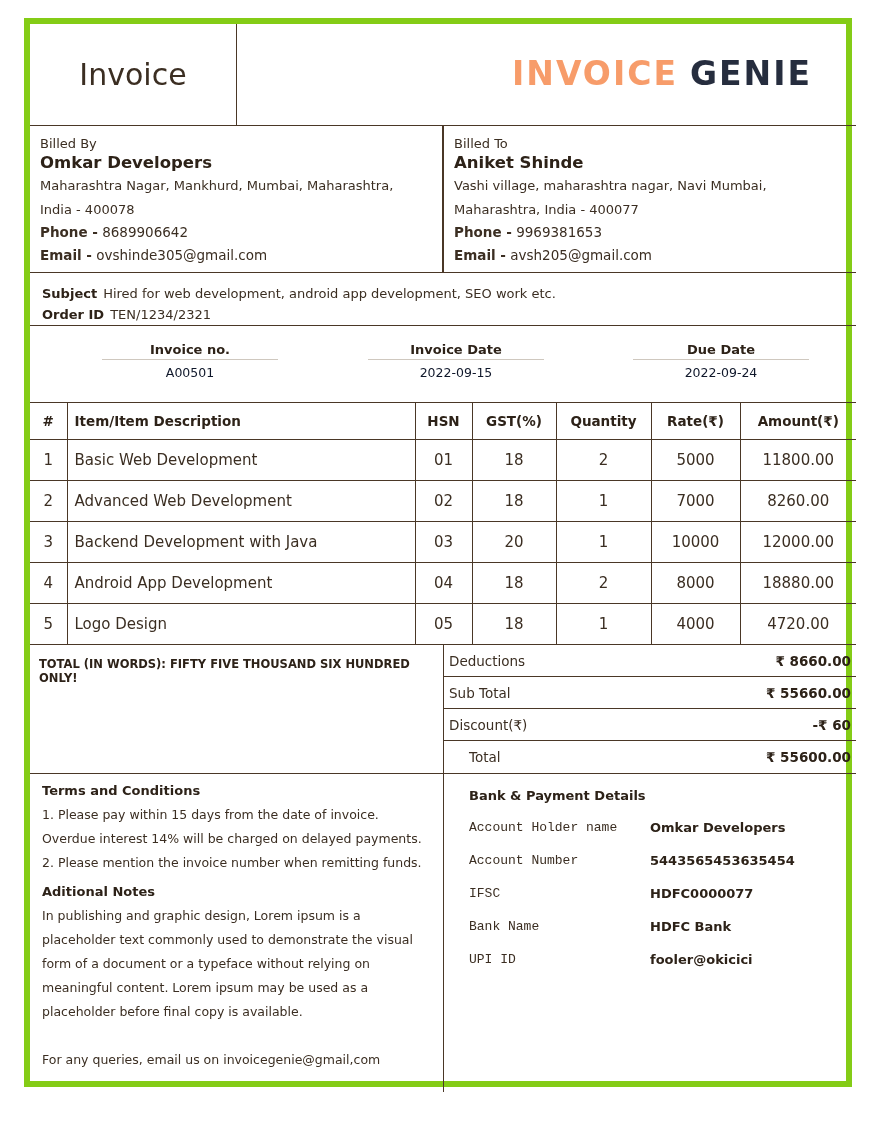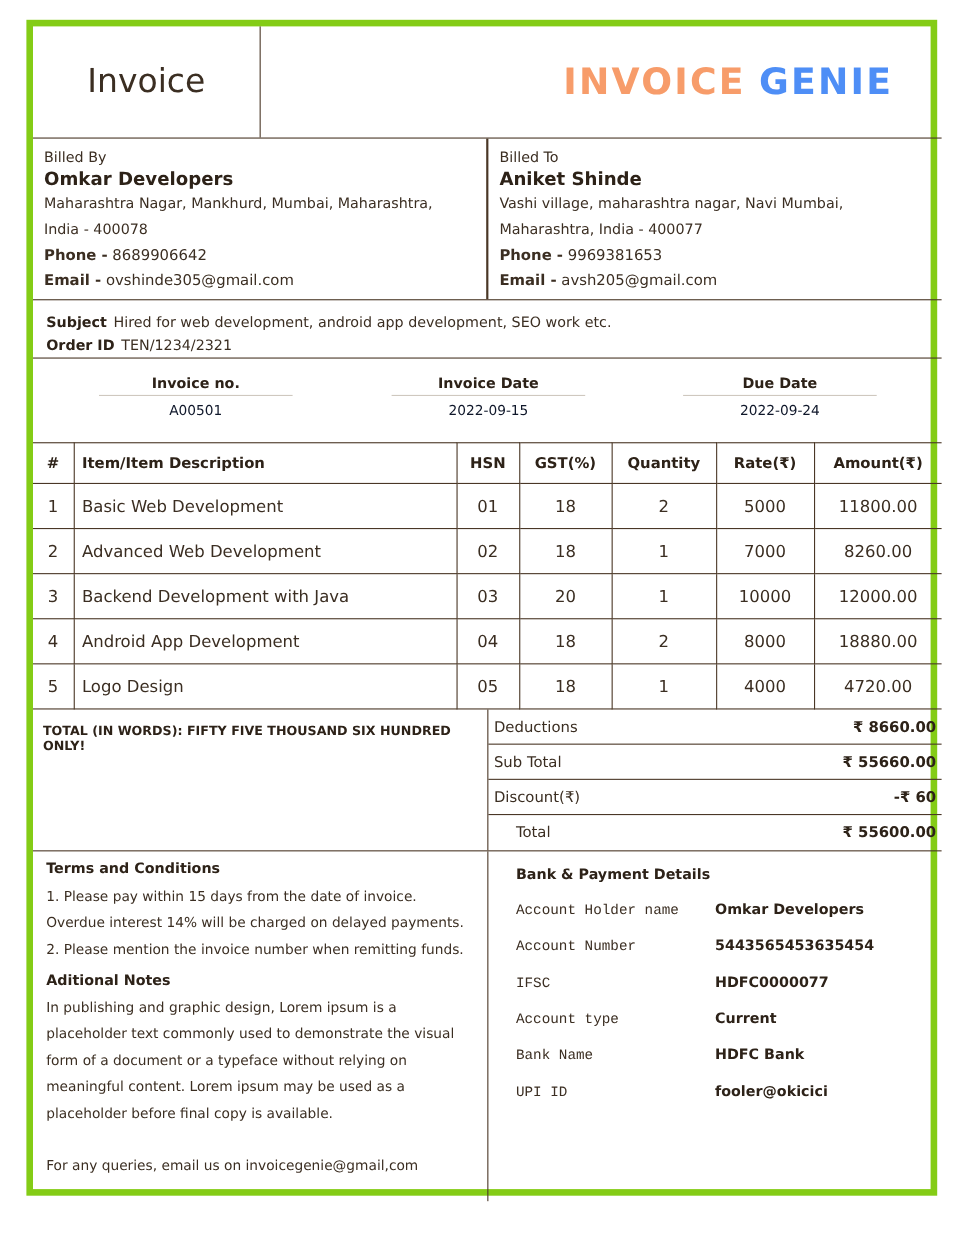--- a/index.html
+++ b/index.html
@@ -7,40 +7,40 @@
   body { font-family: "DejaVu Sans", "Liberation Sans", sans-serif; color: #3b2e22; position: relative; }
   .page { position: absolute; left: 24px; top: 18px; width: 828px; height: 1069px; border: 6px solid #84cc16; }
   .b { border-color: #4a3726; border-style: solid; border-width: 0; }
   .abs { position: absolute; }
 
   
   .hdr-title { left: 0; top: 0; width: 207px; height: 101px; border-right-width: 1px; display: flex; align-items: center; justify-content: center; font-size: 30px; color: #3b2e22; font-family: "DejaVu Sans", sans-serif; font-weight: normal; }
   .hdr-logo { left: 207px; top: 0; width: 620px; height: 101px; }
   .logo { position: absolute; left: 275px; top: 30px; font-size: 33px; font-weight: bold; letter-spacing: 2px; font-family: "DejaVu Sans", sans-serif; }
   .logo .l1 { color: #f7925a; opacity: .9; }
-  .logo .l2 { color: #3b82f6; opacity: .9; margin-left: 12px; }
+  .logo .l2 { color: #0f172a; opacity: .9; margin-left: 12px; }
   .hr1 { left: 0; top: 101px; width: 826px; height: 0; border-top-width: 1px; }
 
   
   .billed { top: 102px; height: 146px; padding: 10px 10px 0 10px; font-size: 13.5px; line-height: 23px; }
   .billed-by { left: 0; width: 414px; border-right-width: 2px; }
   .billed-to { left: 414px; width: 412px; padding-left: 10px; }
   .billed .lab { font-size: 13px; line-height: 16px; color: #3b2e22; }
   .billed .nm { font-size: 16.5px; font-weight: bold; line-height: 22px; color: #2d2218; }
   .billed .addr { font-size: 13px; line-height: 23.5px; color: #3b2e22; }
   .billed .kv b { font-weight: bold; }
   .hr2 { left: 0; top: 248px; width: 826px; border-top-width: 1px; }
 
   
   .subject { left: 0; top: 249px; width: 826px; height: 52px; padding: 10px 12px; font-size: 13px; line-height: 21px; }
   .subject b { font-weight: bold; color: #2d2218; margin-right: 6px; }
   .hr3 { left: 0; top: 301px; width: 826px; border-top-width: 1px; }
 
   
-  .meta { left: 0; top: 302px; width: 826px; height: 76px; }
+  .meta { left: 12px; top: 302px; width: 826px; height: 76px; }
   .meta-col { position: absolute; top: 16px; width: 176px; text-align: center; }
   .meta-col .mh { font-size: 13px; font-weight: bold; color: #2d2218; padding-bottom: 2px; border-bottom: 1px solid #cfc8bf; }
   .meta-col .mv { font-size: 12.5px; color: #0f172a; margin-top: 5px; }
 
   
   table.items { position: absolute; left: 0; top: 378px; width: 826px; border-collapse: collapse; }
   table.items th, table.items td { border: 1px solid #4a3726; height: 41px; font-size: 15px; text-align: center; color: #3b2e22; }
   table.items th { font-size: 13.5px; font-weight: bold; color: #2d2218; height: 37px; }
   table.items tr > *:first-child { border-left: none; }
   table.items tr > *:last-child { border-right: none; }
@@ -228,24 +228,20 @@
     </div>
     <div class="bank-row">
       <span class="bk">Account Number</span>
       <span class="bv">5443565453635454</span>
     </div>
     <div class="bank-row">
       <span class="bk">IFSC</span>
       <span class="bv">HDFC0000077</span>
     </div>
     <div class="bank-row">
-      <span class="bk">Account type</span>
-      <span class="bv">Current</span>
-    </div>
-    <div class="bank-row">
       <span class="bk">Bank Name</span>
       <span class="bv">HDFC Bank</span>
     </div>
     <div class="bank-row">
       <span class="bk">UPI ID</span>
       <span class="bv">fooler@okicici</span>
     </div>
   </div>
 
 </div>

